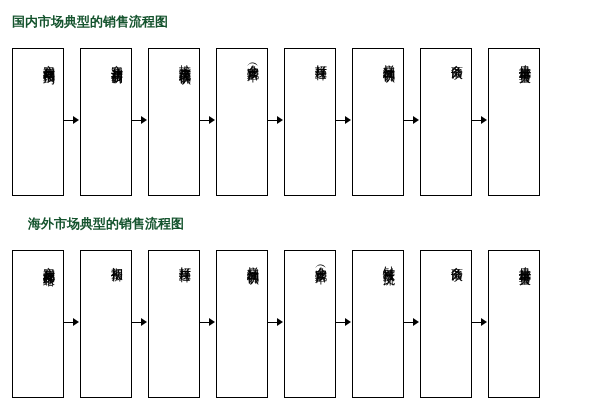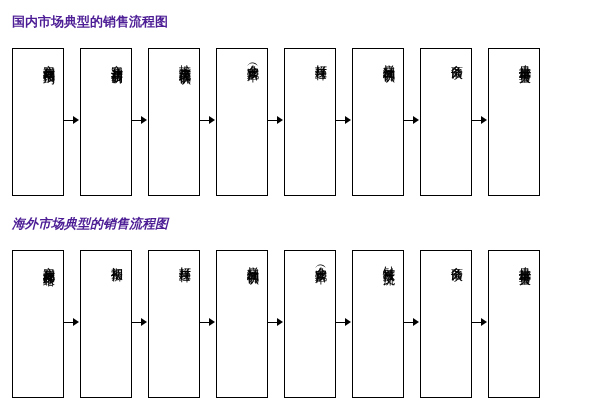--- a/index.html
+++ b/index.html
@@ -11,27 +11,27 @@
     width: 600px;
     height: 418px;
     font-family: "DejaVu Sans", "Liberation Sans", sans-serif;
     color: #000000;
     position: relative;
     overflow: hidden;
   }
   .section-title {
     font-size: 13px;
     font-weight: bold;
-    color: #4c1d95;
+    color: #14532d;
     letter-spacing: 0px;
     line-height: 16px;
     white-space: nowrap;
   }
   #title-1 { position: absolute; left: 12px; top: 14px; }
-  #title-2 { position: absolute; left: 12px; top: 216px; font-style: italic; }
+  #title-2 { position: absolute; left: 28px; top: 216px; }
 
   .flow-row {
     position: absolute;
     left: 0px;
     display: flex;
     flex-direction: row;
     align-items: flex-start;
   }
   #flow-1 { top: 48px; }
   #flow-2 { top: 250px; }

